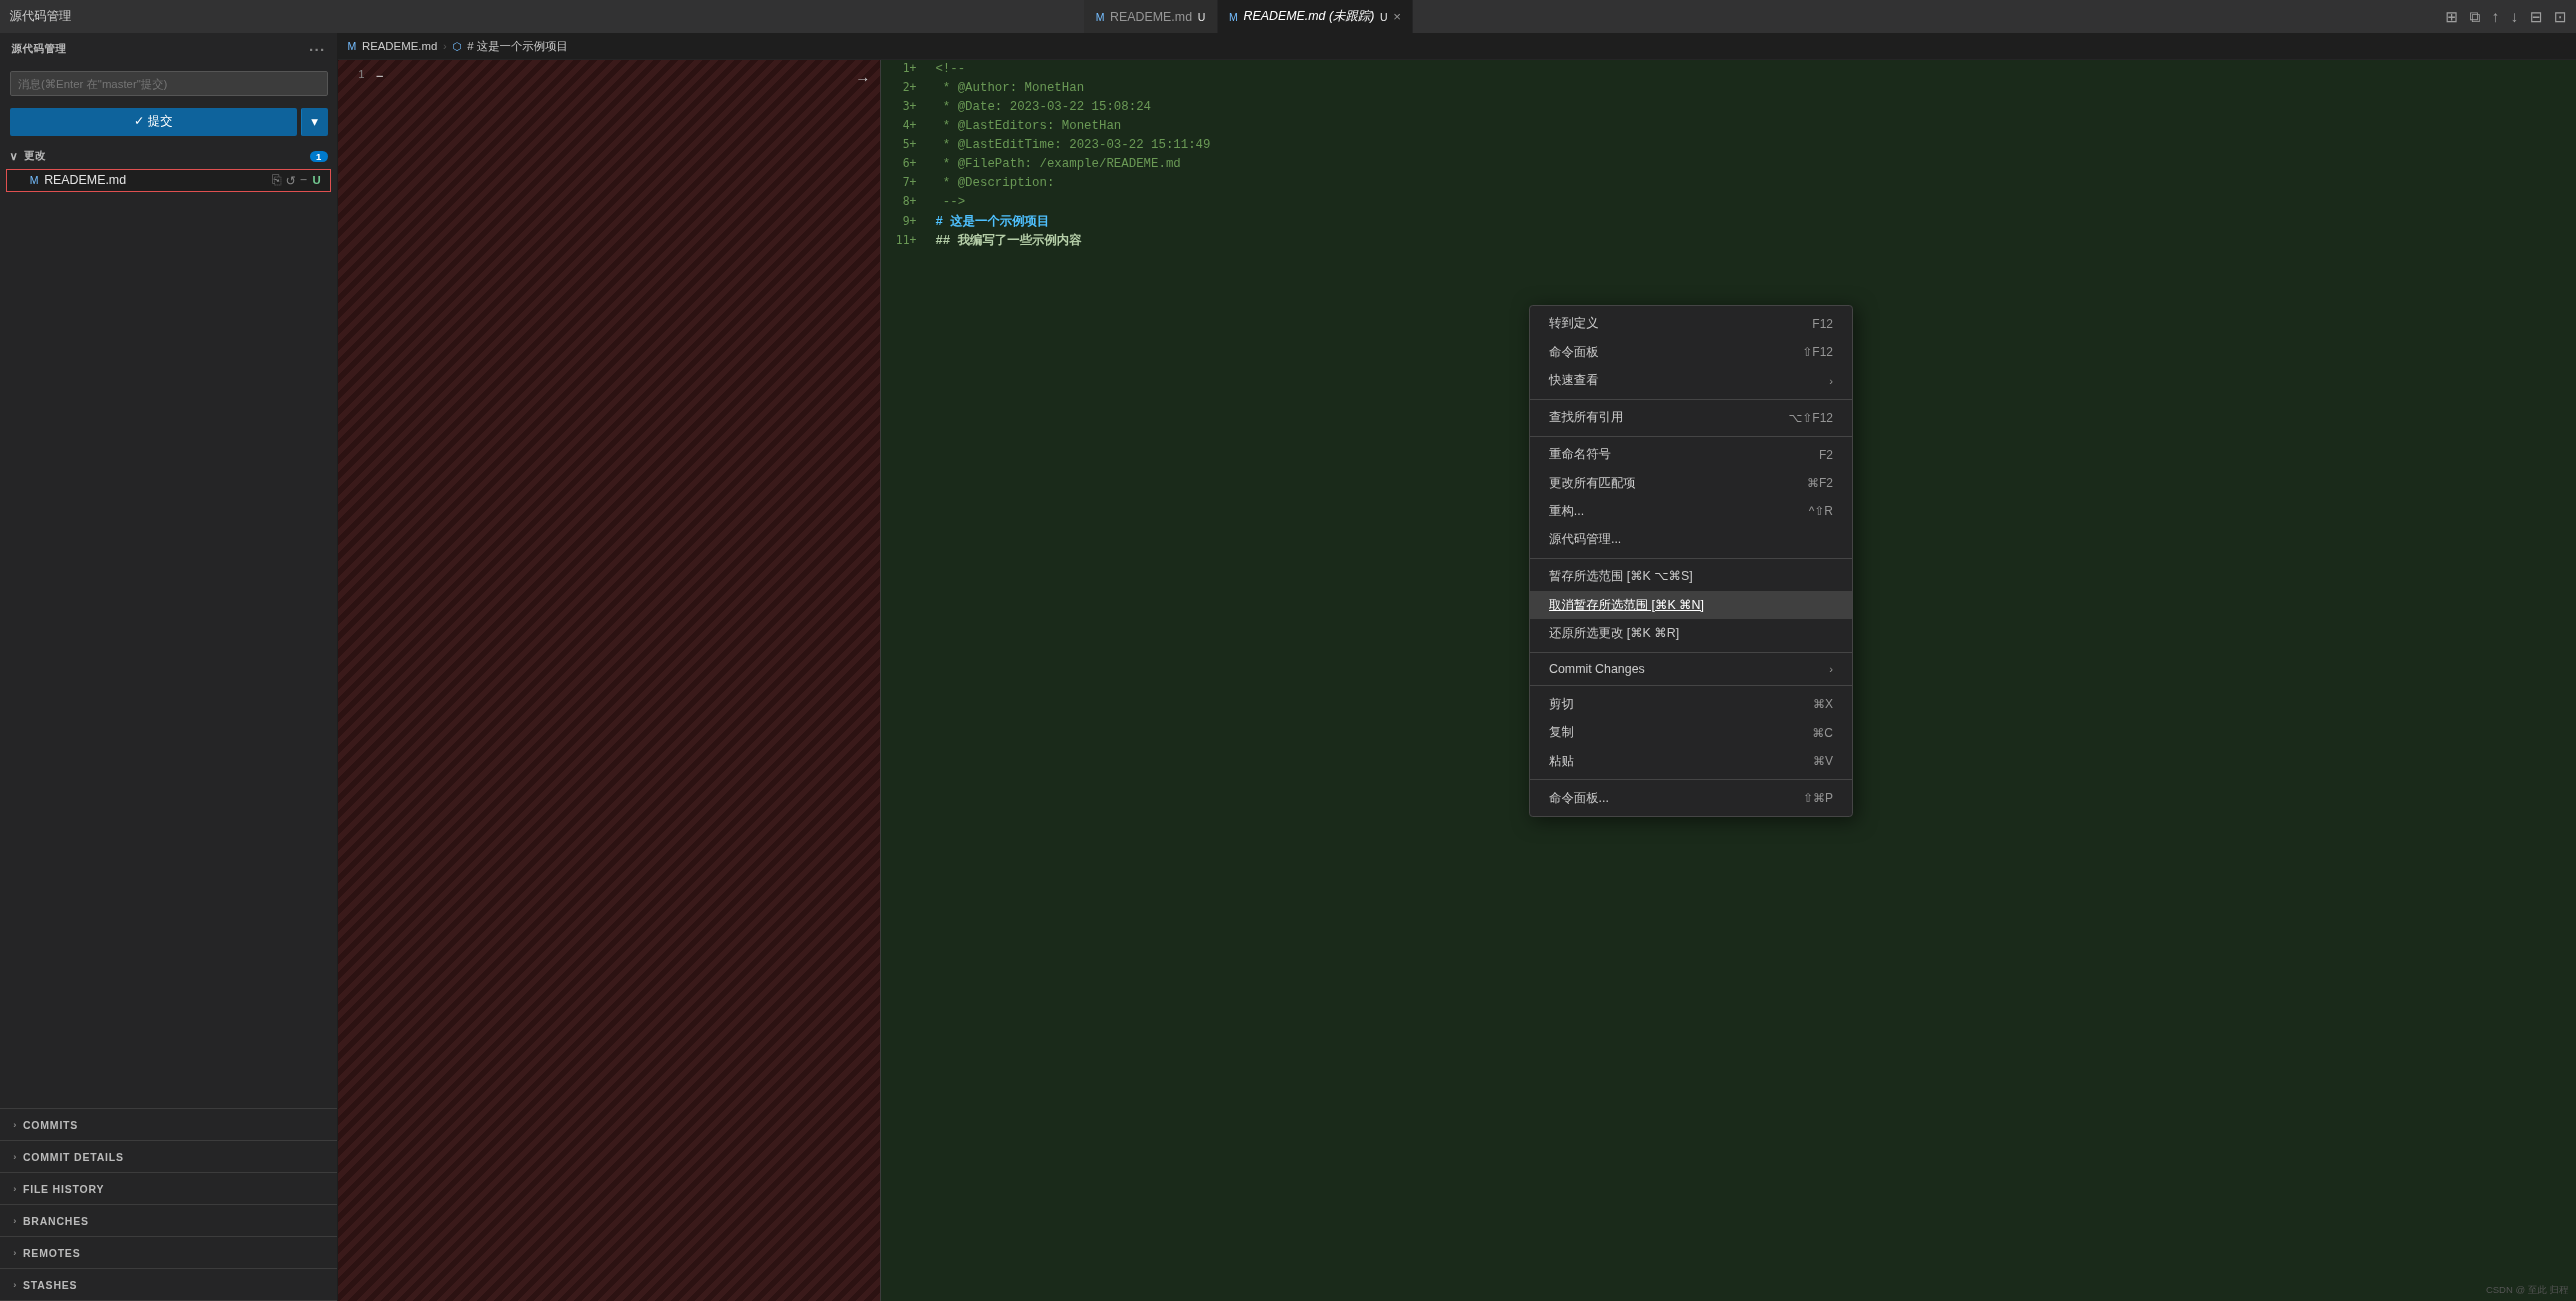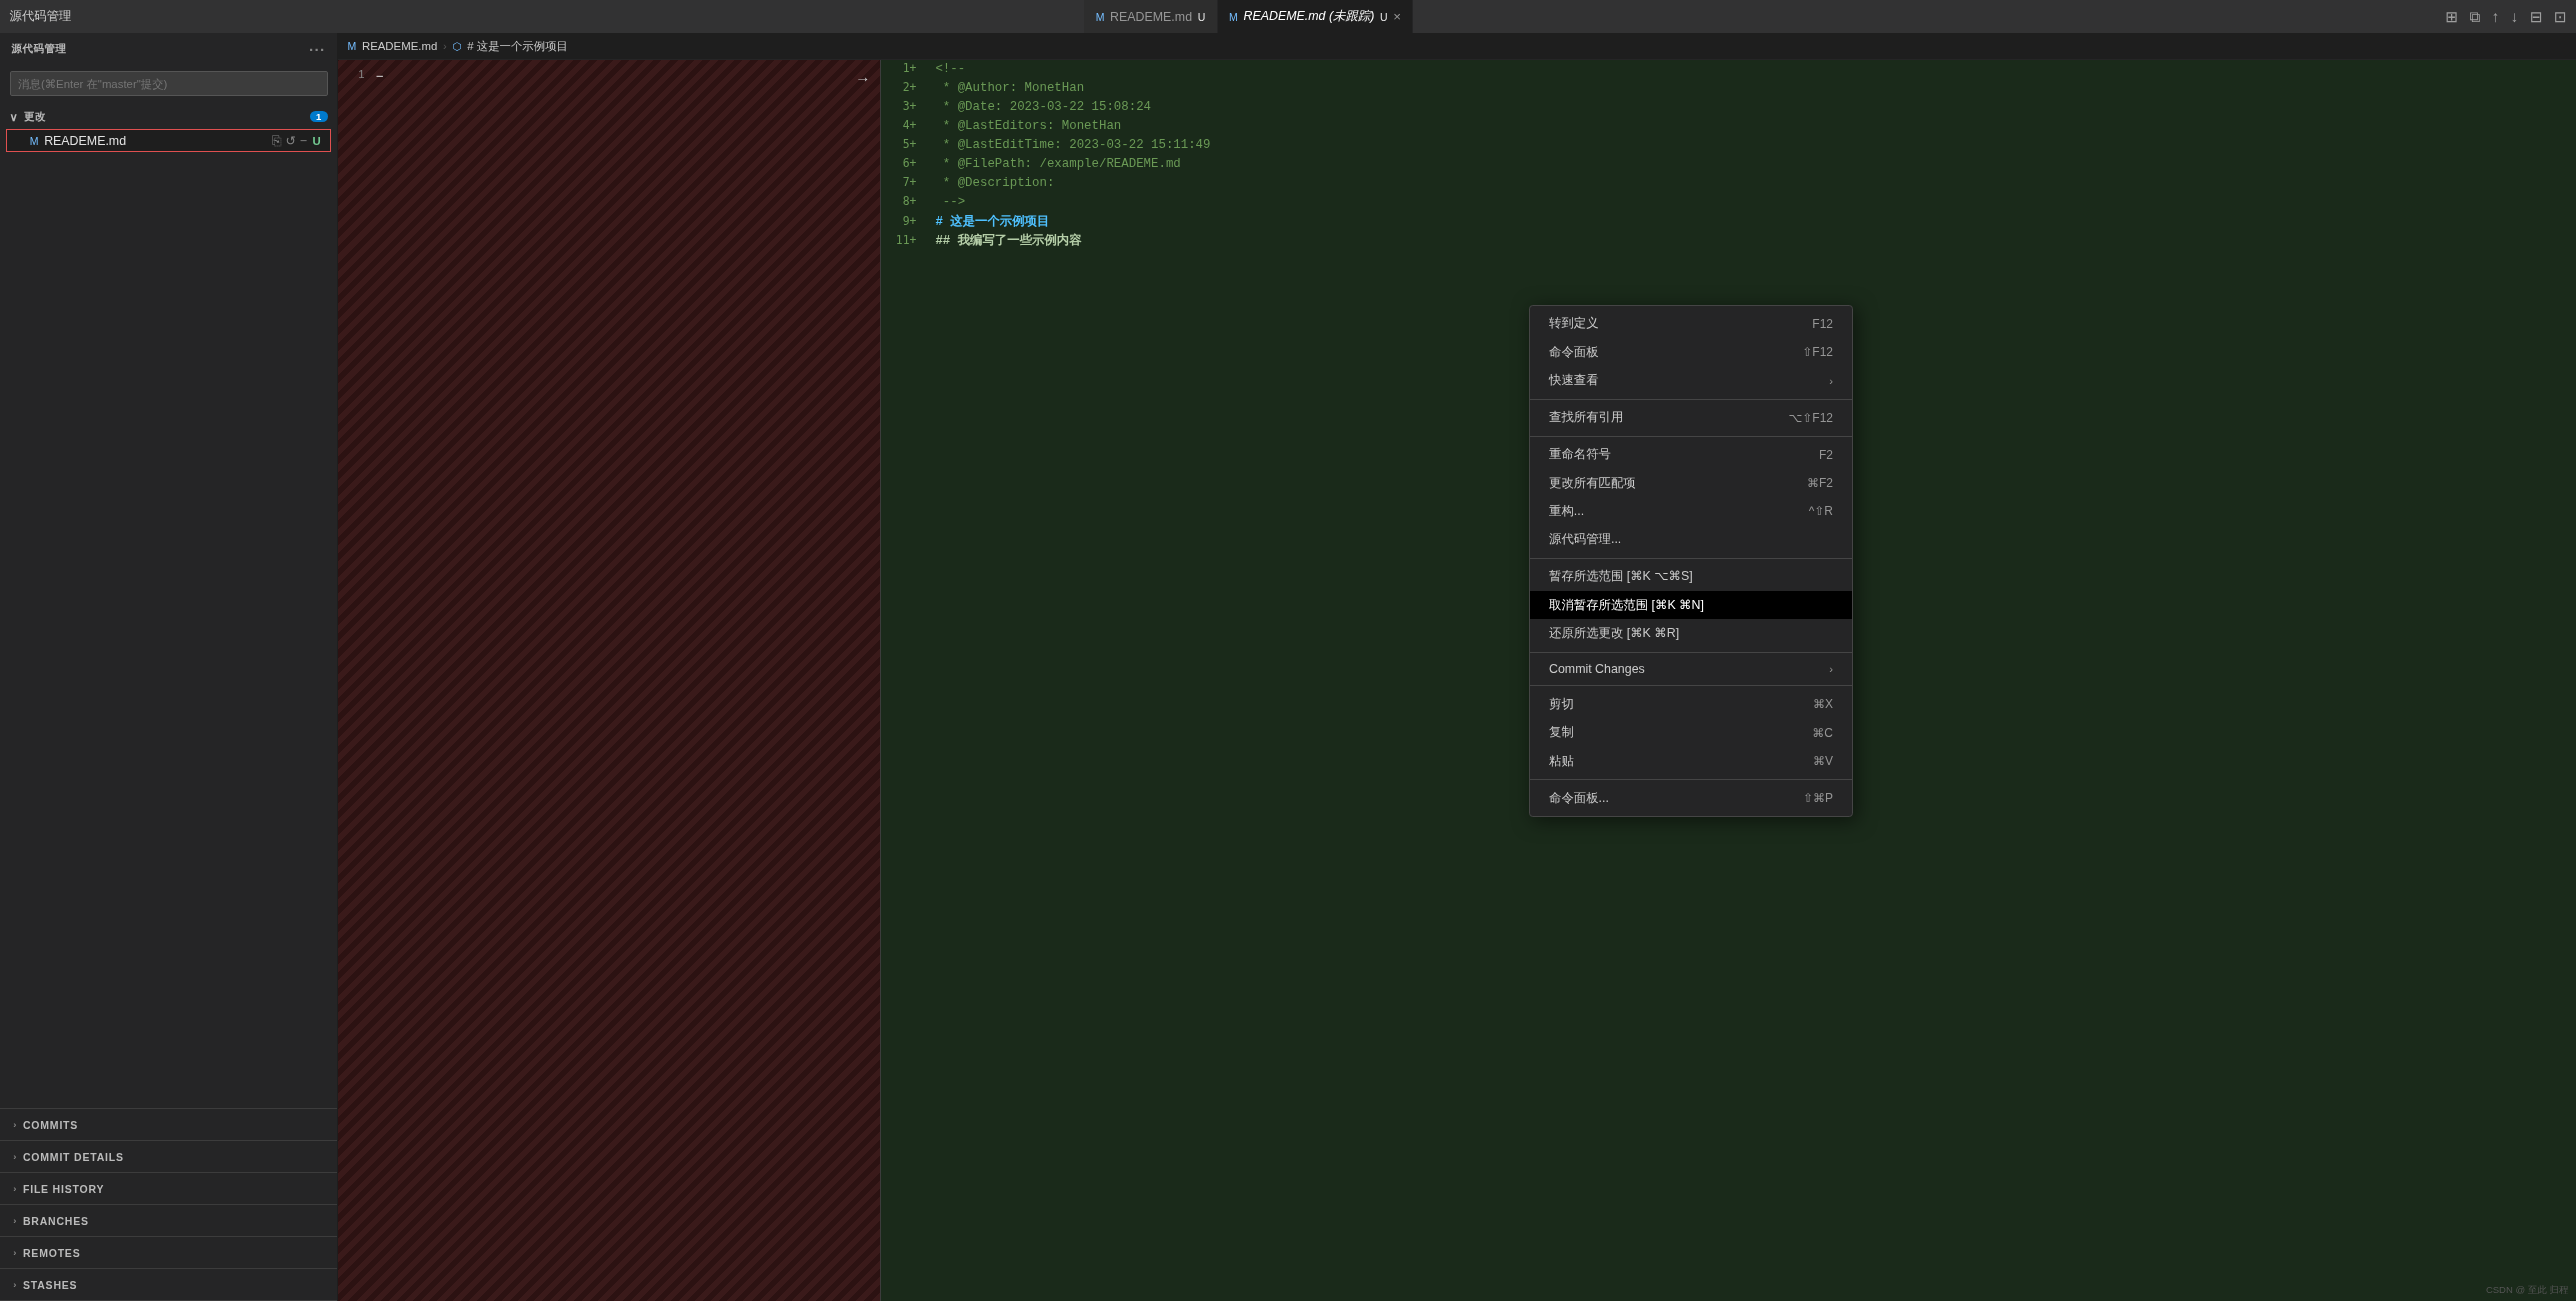--- a/index.html
+++ b/index.html
@@ -355,21 +355,21 @@
     .ctx-item {
       display: flex;
       align-items: center;
       padding: 5.7px 19px;
       cursor: pointer;
       font-size: 12.4px;
       justify-content: space-between;
       gap: 19px;
       text-align: center;
     }
-    .ctx-item.highlighted { background: #000000; color: #ffffff; }
+    .ctx-item.highlighted { background: #404040; color: #ffffff; text-decoration: underline; }
     .ctx-item-label { color: #cccccc; white-space: nowrap; }
     .ctx-item.highlighted .ctx-item-label { color: #ffffff; }
     .ctx-item-shortcut { color: #969696; font-size: 12px; white-space: nowrap; }
     .ctx-item-arrow { color: #969696; font-size: 11.4px; }
     .ctx-separator {
       height: 1px;
       background: #454545;
       margin: 3.8px 0;
     }
     .ctx-item-with-arrow {
@@ -428,20 +428,26 @@
       <span>源代码管理</span>
       <div class="sidebar-header-actions">
         <span class="sidebar-header-btn">···</span>
       </div>
     </div>
 
     <div class="commit-input-area">
       <input class="commit-input" type="text" placeholder="消息(⌘Enter 在&quot;master&quot;提交)" style="">
     </div>
 
+    <div class="commit-btn-row">
+      <button class="commit-btn">
+        <span>✓ 提交</span>
+      </button>
+      <button class="commit-btn-dropdown">▾</button>
+    </div>
 
     <div class="changes-section">
       <div class="changes-header">
         <span class="chevron">∨</span>
         <span>更改</span>
         <span class="changes-count">1</span>
       </div>
 
       <div class="file-item">
         <span class="file-icon">M</span>

